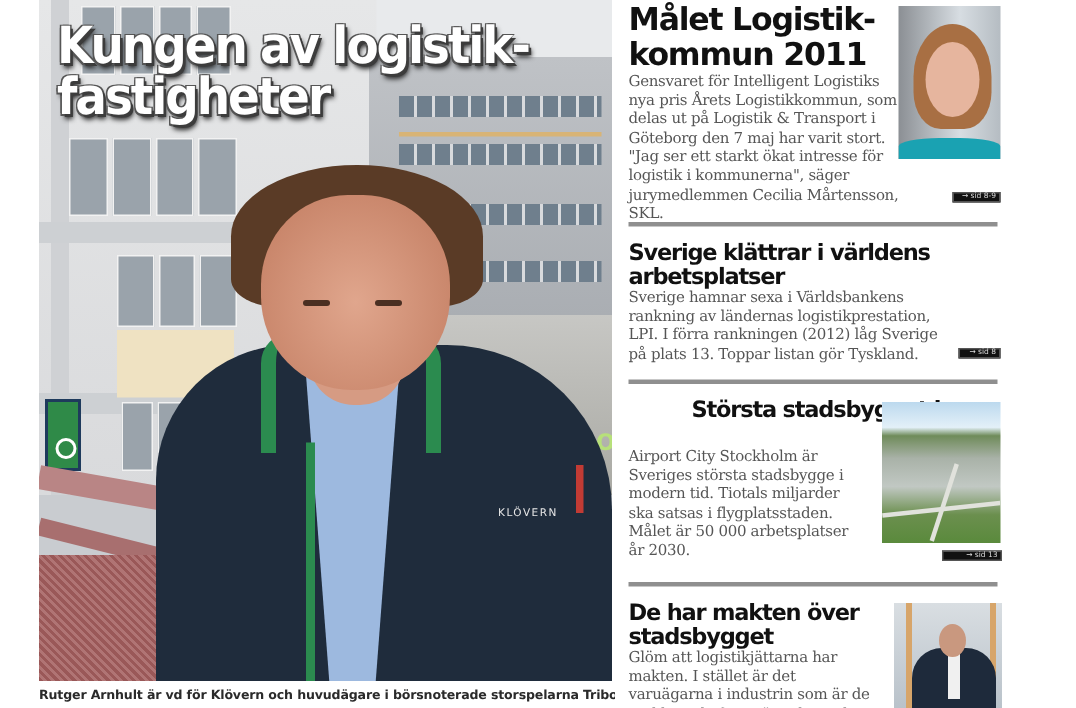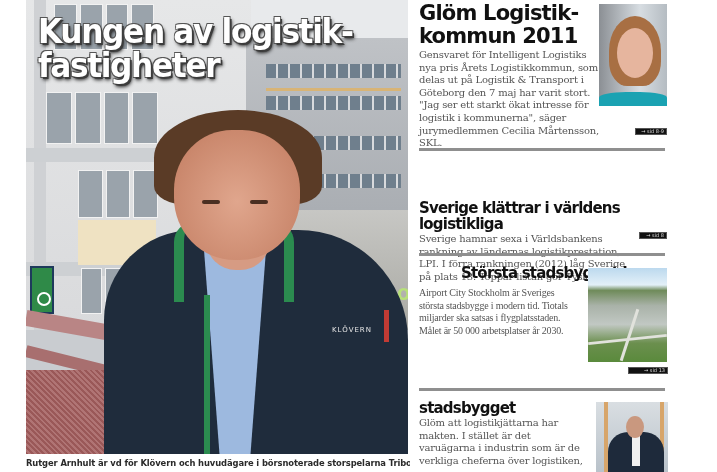--- a/index.html
+++ b/index.html
@@ -60,21 +60,21 @@
       position: absolute; left: 70px; top: 112px; width: 120px; height: 80px;
       border-left: 10px solid #2b8b4f; border-right: 10px solid #2b8b4f;
       border-radius: 20px 20px 0 0;
     }
     .shirt {
       position: absolute; left: 100px; top: 140px; width: 62px; height: 204px;
       background: #9db9df; clip-path: polygon(0 0, 100% 0, 75% 100%, 25% 100%);
     }
     .zip { position: absolute; left: 100px; top: 185px; width: 6px; height: 160px; background: #2b8b4f; }
     .brand-j {
-      position: absolute; left: 180px; top: 216px; font-family: "DejaVu Sans", sans-serif;
+      position: absolute; left: 180px; top: 228px; font-family: "DejaVu Sans", sans-serif;
       font-size: 7px; letter-spacing: 1px; color: #e6e6e6; padding-left: 48px;
     }
     .sleeve-red { position: absolute; left: 280px; top: 200px; width: 5px; height: 32px; background: #c23b34; }
     .neck {
       position: absolute; left: 102px; top: 100px; width: 64px; height: 60px;
       background: #d69b83; border-radius: 0 0 30px 30px;
     }
     .face {
       position: absolute; left: 70px; top: 20px; width: 126px; height: 130px;
       background: radial-gradient(ellipse at 50% 55%, #e0a68d 0%, #c9866b 75%);
@@ -208,61 +208,62 @@
   <div>Kungen av logistik-</div>
   <div>fastigheter</div>
 </div>
 
 <div class="caption">Rutger Arnhult är vd för Klövern och huvudägare i börsnoterade storspelarna Tribona</div>
 
 <div class="col-right">
 
   <div class="article" style="top:2px;">
     <div class="art-title" style="font-size:21px;line-height:23px;width:180px;">
-      <div>Glöm Logistik-</div>
+      <div>Målet Logistik-</div>
       <div>kommun 2011</div>
     </div>
     <div class="art-body" style="width:180px;margin-top:1px;">Gensvaret för Intelligent Logistiks nya pris Årets Logistikkommun, som delas ut på Logistik &amp; Transport i Göteborg den 7 maj har varit stort. "Jag ser ett starkt ökat intresse för logistik i kommunerna", säger jurymedlemmen Cecilia Mårtensson, SKL.</div>
   </div>
   <div class="thumb t-woman">
     <div class="hair2"></div>
     <div class="face2"></div>
     <div class="shirt2"></div>
   </div>
   <div class="ref-badge" style="left:216px;top:128px;width:32px;">→ sid 8-9</div>
 
   <div class="rule" style="top:148px;"></div>
 
   <div class="article" style="top:160px;">
-    <div class="art-title" style="font-size:15px;line-height:16px;margin-top:40px;">
+    <div class="art-title" style="font-size:15px;line-height:16px;">
       <div>Sverige klättrar i världens</div>
-      <div>logistikliga</div>
+      <div>arbetsplatser</div>
     </div>
     <div class="art-body" style="width:210px;margin-top:1px;">Sverige hamnar sexa i Världsbankens rankning av ländernas logistikprestation, LPI. I förra rankningen (2012) låg Sverige på plats 13. Toppar listan gör Tyskland.</div>
   </div>
   <div class="ref-badge" style="left:220px;top:232px;width:28px;">→ sid 8</div>
 
   <div class="rule" style="top:253px;"></div>
 
   <div class="article" style="top:265px;">
     <div class="art-title" style="font-size:15px;line-height:16px;width:170px;margin-left:42px;">
       <div>Största stadsbygget i</div>
     </div>
-    <div class="art-body" style="width:158px;margin-top:6px;font-family:Liberation Serif, serif;">Airport City Stockholm är Sveriges största stadsbygge i modern tid. Tiotals miljarder ska satsas i flygplatsstaden. Målet är 50 000 arbetsplatser år 2030.</div>
+    <div class="art-body" style="width:158px;margin-top:18px;">Airport City Stockholm är Sveriges största stadsbygge i modern tid. Tiotals miljarder ska satsas i flygplatsstaden. Målet är 50 000 arbetsplatser år 2030.</div>
   </div>
   <div class="thumb t-city">
     <div class="road"></div>
     <div class="road2"></div>
   </div>
   <div class="ref-badge" style="left:209px;top:367px;width:40px;">→ sid 13</div>
 
   <div class="rule" style="top:388px;"></div>
 
   <div class="article" style="top:400px;">
     <div class="art-title" style="font-size:15px;line-height:16px;width:170px;">
+      <div>De har makten över</div>
       <div>stadsbygget</div>
     </div>
     <div class="art-body" style="width:168px;margin-top:1px;">Glöm att logistikjättarna har makten. I stället är det varuägarna i industrin som är de verkliga cheferna över logistiken,</div>
   </div>
   <div class="thumb t-man">
     <div class="frame"></div>
     <div class="frame2"></div>
     <div class="body3"></div>
     <div class="shirt3"></div>
     <div class="head3"></div>

